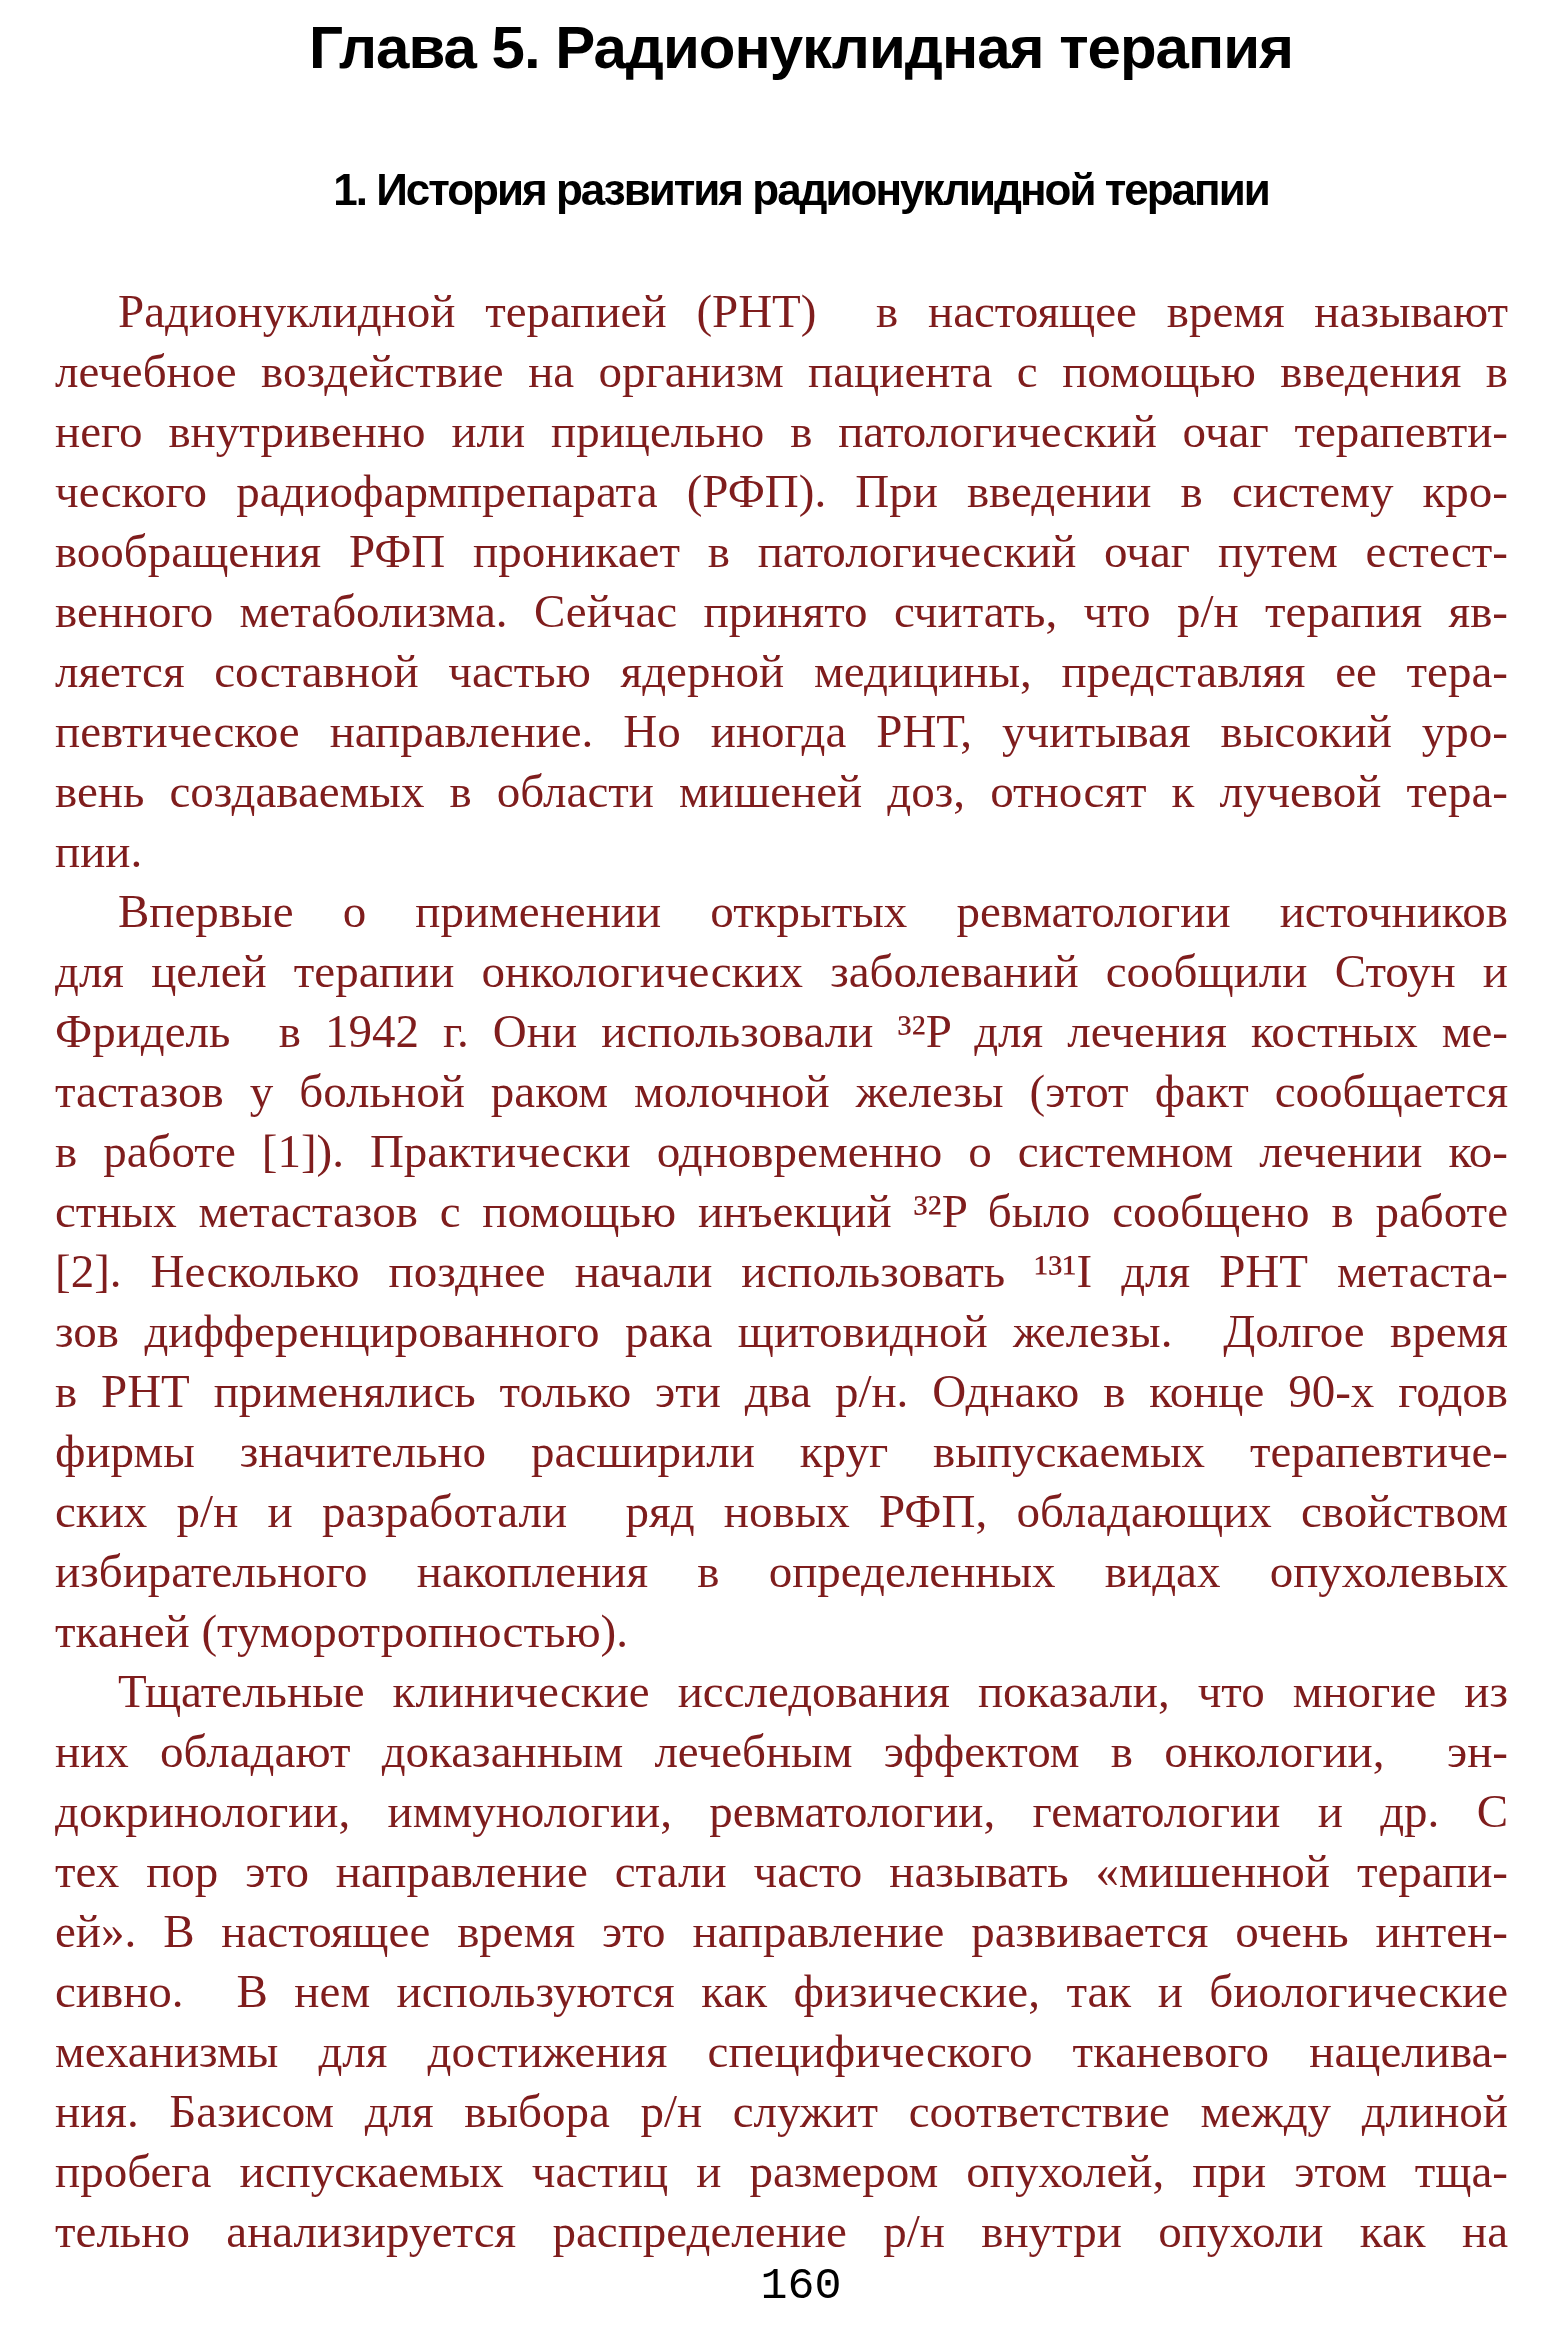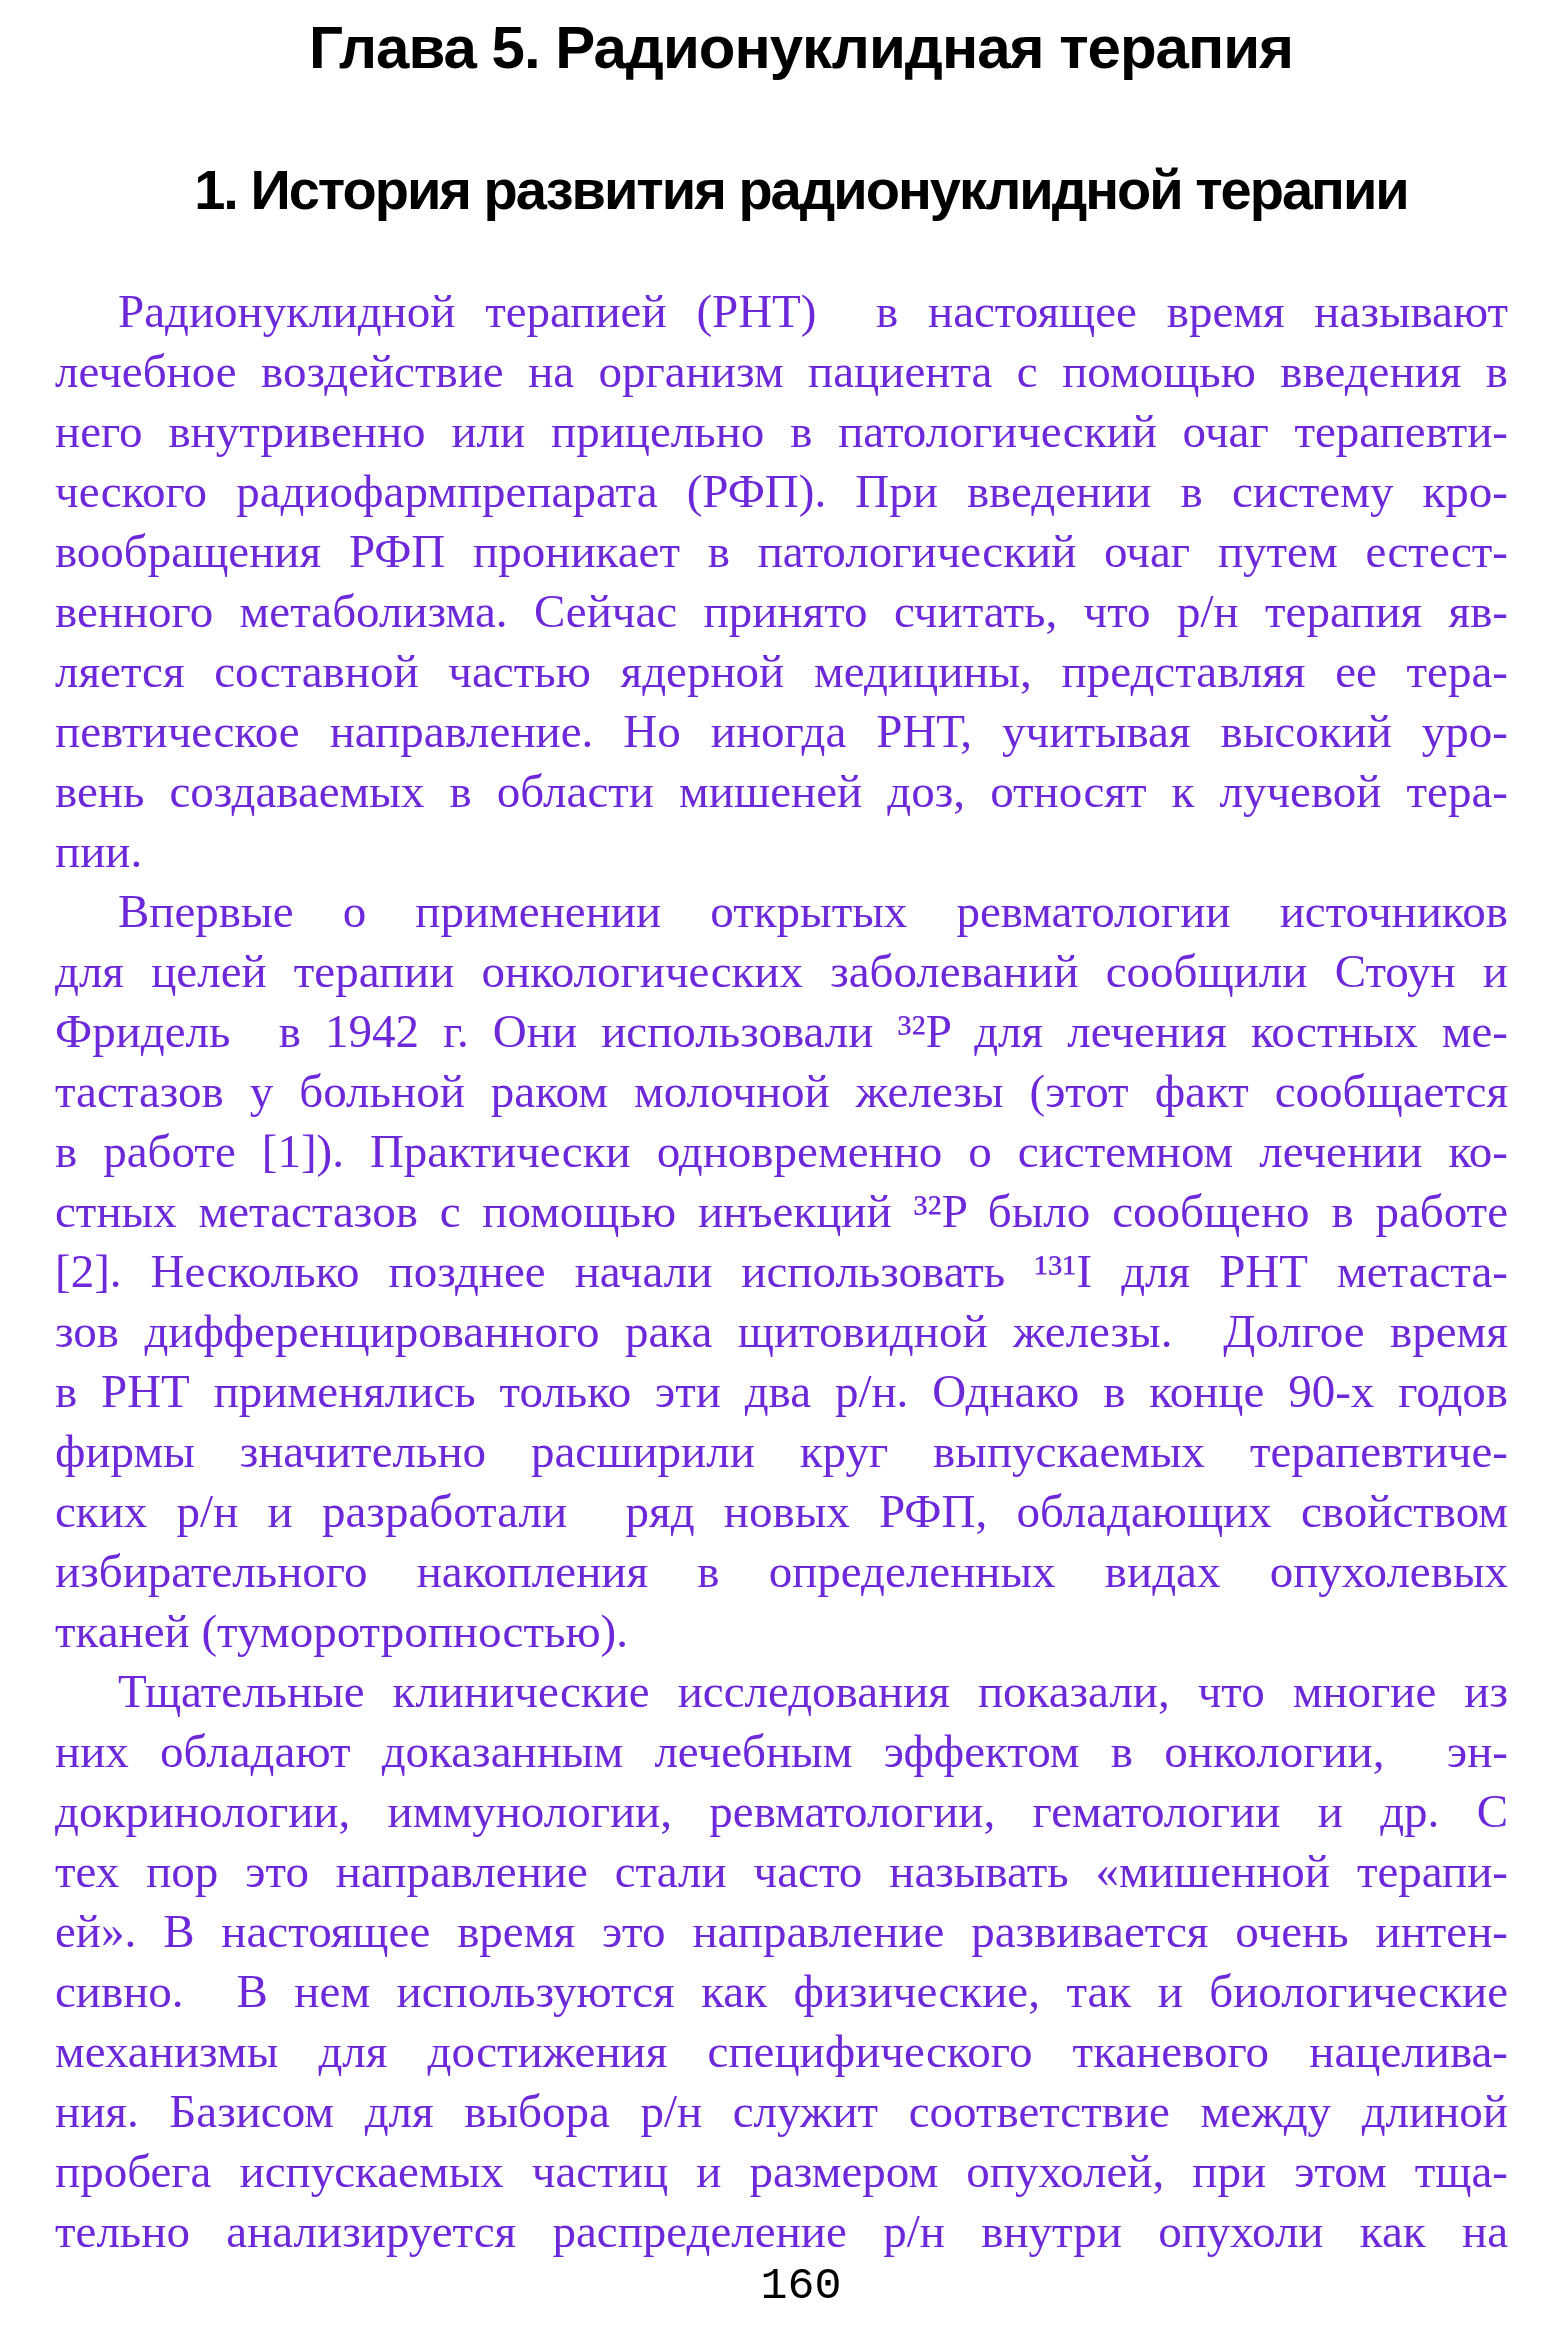--- a/index.html
+++ b/index.html
@@ -22,31 +22,31 @@
     text-align: center;
     color: #000000;
   }
   .chapter-title {
     font-size: 60px;
     line-height: 68px;
     letter-spacing: -1px;
     margin: 13.7px 39px 0 39px;
   }
   .section-title {
-    font-size: 56px;
+    font-size: 44px;
     line-height: 68px;
     letter-spacing: -2px;
     margin: 74px 19.5px 57px 19.5px;
   }
   .body-text {
     margin: 0 73px 0 34px;
     font-family: "Liberation Serif", serif;
     font-size: 47px;
     line-height: 60px;
-    color: #6d28d9;
+    color: #7f1d1d;
   }
   .line {
     height: 60px;
     text-align: justify;
     text-align-last: justify;
   }
   .line.indent {
     text-indent: 63px;
   }
   .line.para-end {

